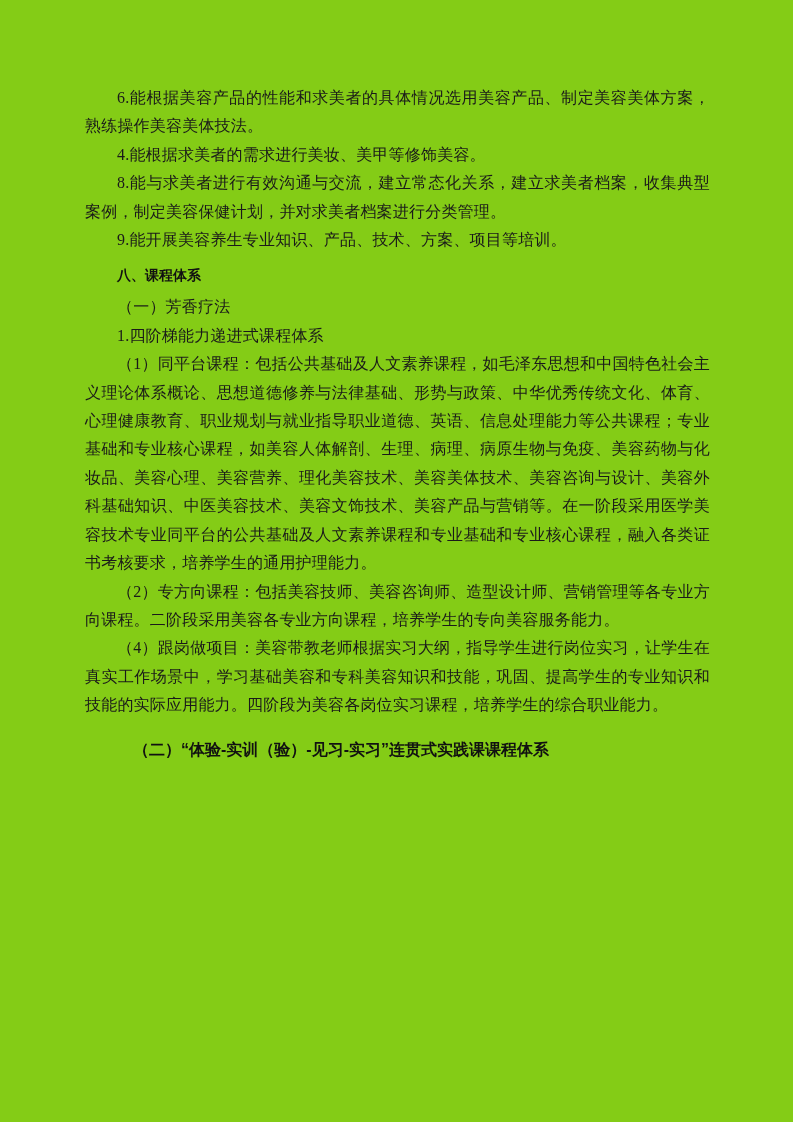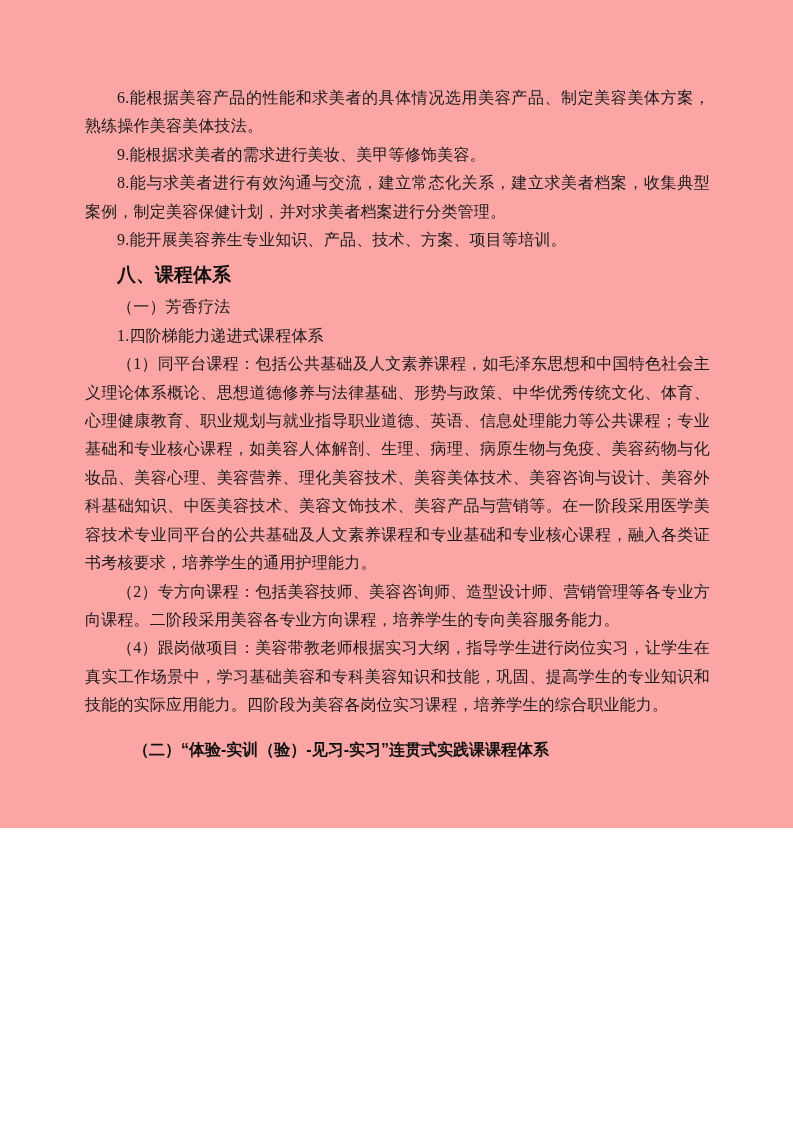--- a/index.html
+++ b/index.html
@@ -3,22 +3,22 @@
 <meta charset="utf-8">
 <style>
   html, body {
     margin: 0;
     padding: 0;
     background: #ffffff;
   }
   .page {
     position: relative;
     width: 793px;
-    height: 828px;
-    background: #fca5a5;
+    height: 1122px;
+    background: #84cc16;
     overflow: hidden;
     font-family: "Liberation Serif", "DejaVu Serif", serif;
     color: #1a1a1a;
   }
   .content {
     position: absolute;
     left: 85px;
     top: 84px;
     width: 625px;
   }
@@ -27,21 +27,21 @@
     font-size: 16px;
     line-height: 28.4px;
     text-align: justify;
     text-indent: 2em;
     letter-spacing: 0.2px;
   }
   h1.chapter-heading {
     margin: 6px 0 3px 0;
     font-family: "Liberation Sans", "DejaVu Sans", sans-serif;
     font-weight: bold;
-    font-size: 19px;
+    font-size: 14px;
     line-height: 30px;
     text-indent: 32px;
     color: #111111;
   }
   h2.bold-subheading {
     margin: 16px;
     font-family: "Liberation Sans", "DejaVu Sans", sans-serif;
     font-weight: bold;
     font-size: 16px;
     line-height: 28.4px;
@@ -57,21 +57,21 @@
     font-size: 13px;
     color: #1a1a1a;
   }
 </style>
 </head>
 <body>
 
 <div class="page">
   <div class="content">
     <p class="body-para">6.能根据美容产品的性能和求美者的具体情况选用美容产品、制定美容美体方案，熟练操作美容美体技法。</p>
-    <p class="body-para">9.能根据求美者的需求进行美妆、美甲等修饰美容。</p>
+    <p class="body-para">4.能根据求美者的需求进行美妆、美甲等修饰美容。</p>
     <p class="body-para">8.能与求美者进行有效沟通与交流，建立常态化关系，建立求美者档案，收集典型案例，制定美容保健计划，并对求美者档案进行分类管理。</p>
     <p class="body-para">9.能开展美容养生专业知识、产品、技术、方案、项目等培训。</p>
     <h1 class="chapter-heading">八、课程体系</h1>
     <p class="body-para">（一）芳香疗法</p>
     <p class="body-para">1.四阶梯能力递进式课程体系</p>
     <p class="body-para">（1）同平台课程：包括公共基础及人文素养课程，如毛泽东思想和中国特色社会主义理论体系概论、思想道德修养与法律基础、形势与政策、中华优秀传统文化、体育、心理健康教育、职业规划与就业指导职业道德、英语、信息处理能力等公共课程；专业基础和专业核心课程，如美容人体解剖、生理、病理、病原生物与免疫、美容药物与化妆品、美容心理、美容营养、理化美容技术、美容美体技术、美容咨询与设计、美容外科基础知识、中医美容技术、美容文饰技术、美容产品与营销等。在一阶段采用医学美容技术专业同平台的公共基础及人文素养课程和专业基础和专业核心课程，融入各类证书考核要求，培养学生的通用护理能力。</p>
     <p class="body-para">（2）专方向课程：包括美容技师、美容咨询师、造型设计师、营销管理等各专业方向课程。二阶段采用美容各专业方向课程，培养学生的专向美容服务能力。</p>
     <p class="body-para">（4）跟岗做项目：美容带教老师根据实习大纲，指导学生进行岗位实习，让学生在真实工作场景中，学习基础美容和专科美容知识和技能，巩固、提高学生的专业知识和技能的实际应用能力。四阶段为美容各岗位实习课程，培养学生的综合职业能力。</p>
     <h2 class="bold-subheading">（二）“体验-实训（验）-见习-实习”连贯式实践课课程体系</h2>
   </div>

